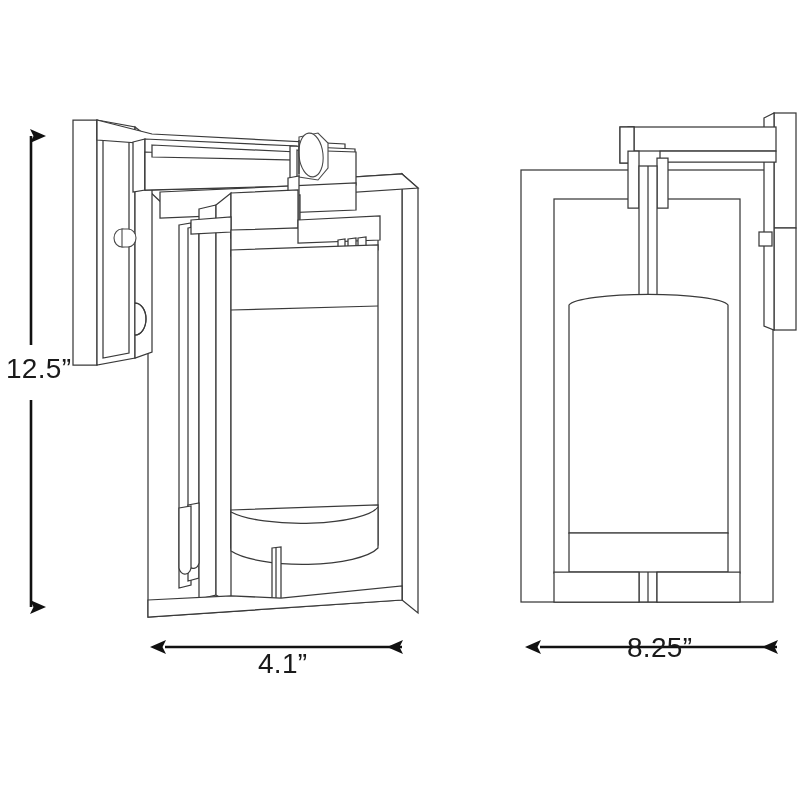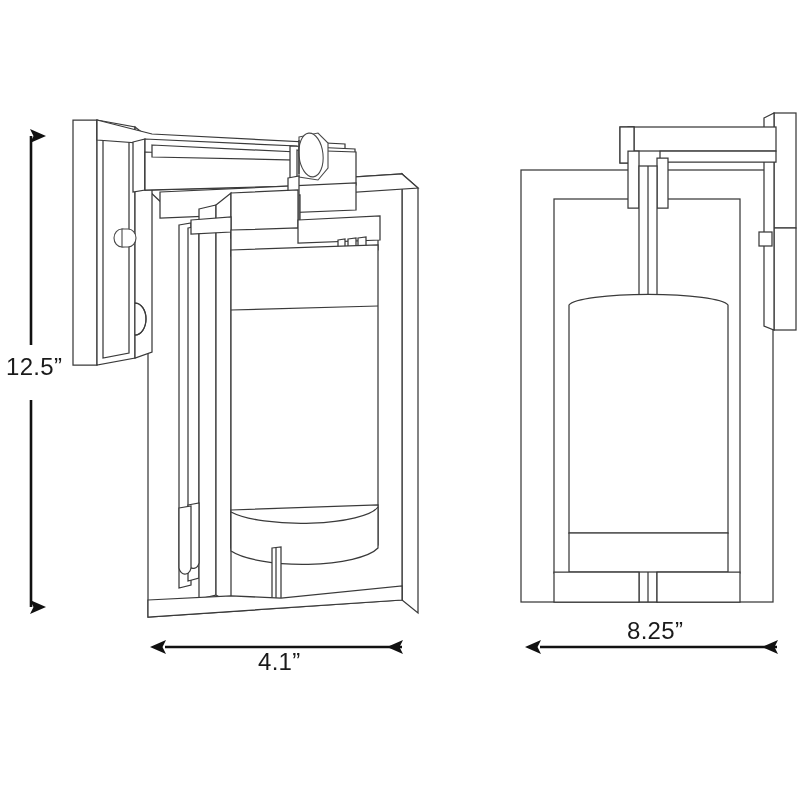--- a/index.html
+++ b/index.html
@@ -21,35 +21,35 @@
     position: absolute;
     top: 0;
     left: 0;
     width: 800px;
     height: 800px;
   }
   .dim-label {
     position: absolute;
     color: #1a1a1a;
     font-family: "Liberation Sans", sans-serif;
-    font-size: 24px;
+    font-size: 28px;
     letter-spacing: 0.3px;
     white-space: nowrap;
   }
   #height-dim-label {
     left: 6px;
     top: 353px;
   }
   #width-dim-label-front {
     left: 258px;
     top: 648px;
   }
   #width-dim-label-side {
     left: 627px;
-    top: 617px;
+    top: 632px;
   }
 </style>
 </head>
 <body>
 
 <div id="spec-sheet">
 
   <svg id="drawing-canvas" viewBox="0 0 800 800">
     <defs>
       <marker id="arrowUp" markerWidth="14" markerHeight="16" refX="7" refY="15" orient="auto" markerUnits="userSpaceOnUse">

